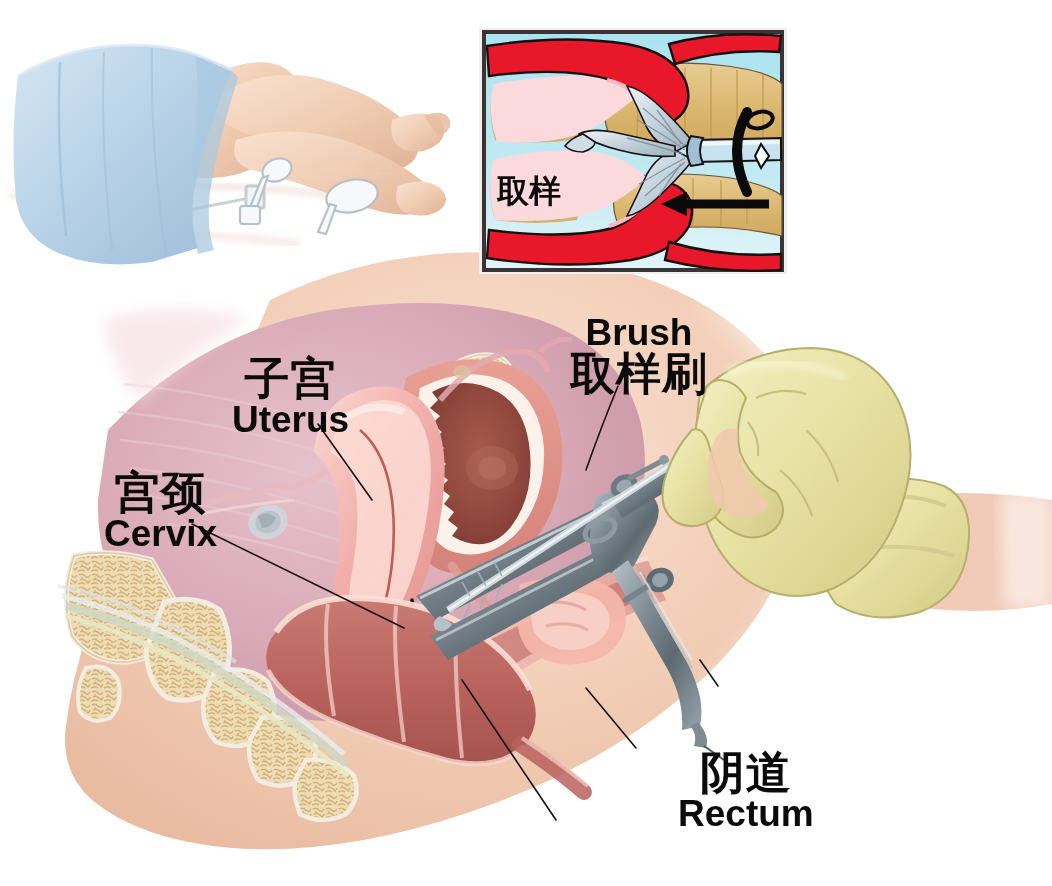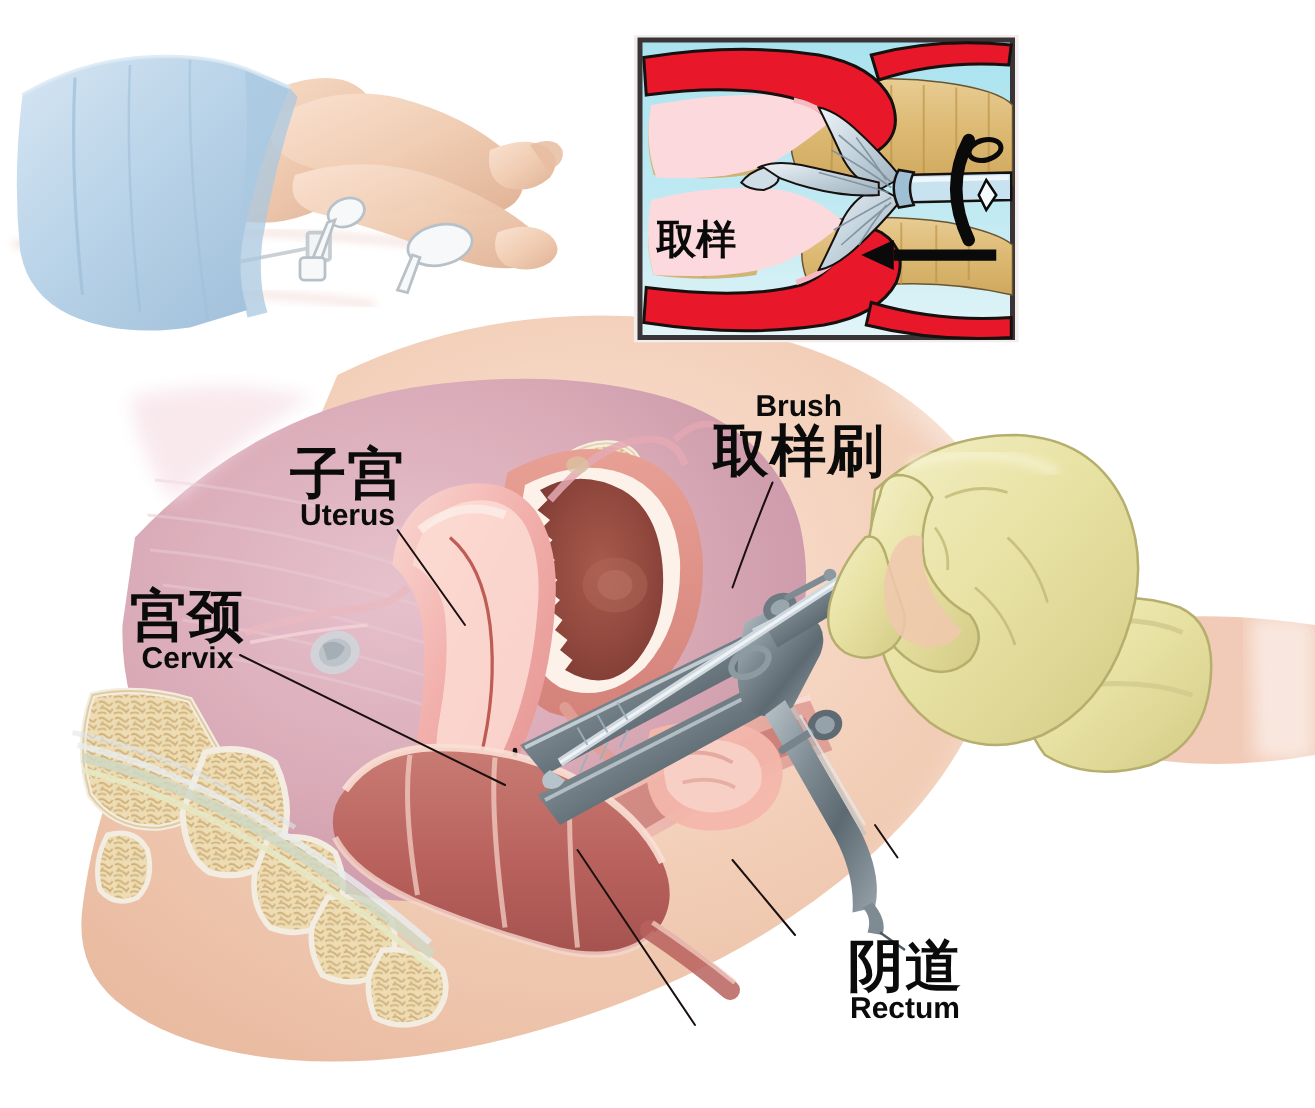--- a/index.html
+++ b/index.html
@@ -3,21 +3,21 @@
 <meta charset="utf-8">
 <style>
   html,body{margin:0;padding:0;background:#ffffff;}
   body{width:1052px;height:886px;overflow:hidden;
        font-family:"Liberation Sans","DejaVu Sans",sans-serif;}
   #stage{position:relative;width:1052px;height:886px;background:#fff;}
   svg.layer{position:absolute;left:0;top:0;width:1052px;height:886px;}
   .lbl{position:absolute;color:#0b0b0b;font-weight:700;line-height:1.0;
        white-space:nowrap;text-align:center;}
   .lbl .cn{display:block;font-size:45px;letter-spacing:1px;}
-  .lbl .en{display:block;font-size:24px;letter-spacing:0px;text-align:center;}
+  .lbl .en{display:block;font-size:37px;letter-spacing:0px;text-align:center;}
   .inset-cap{position:absolute;font-weight:700;font-size:32px;color:#0a0a0a;}
 </style>
 </head>
 <body>
 
 <div id="stage">
 
   <svg class="layer" viewBox="0 0 1052 886">
     <defs>
       <radialGradient id="gSkinBody" cx="55%" cy="35%" r="75%">
@@ -390,21 +390,21 @@
     <g stroke="#1a1010" stroke-width="1.6" fill="none" stroke-linecap="round">
       <path d="M318 424 L372 500"></path>
       <path d="M192 524 L404 628"></path>
       <path d="M618 386 Q600 430 586 470"></path>
       <path d="M718 686 L700 660"></path>
       <path d="M636 748 L586 688"></path>
       <path d="M556 820 L462 680"></path>
     </g>
   </svg>
 
-  <div style="position:absolute;left:479px;top:28px;width:308px;height:198px;margin-left:28px;">
+  <div style="position:absolute;left:479px;top:28px;width:308px;height:198px;">
     <svg viewBox="0 0 308 246" style="width:308px;height:246px;display:block;">
       <defs>
         <linearGradient id="gInsetBg" x1="0" y1="0" x2="0" y2="1">
           <stop offset="0%" stop-color="#a9e3ef"></stop>
           <stop offset="60%" stop-color="#c2eaf2"></stop>
           <stop offset="100%" stop-color="#e2f5f8"></stop>
         </linearGradient>
         <linearGradient id="gInsetTissue" x1="0" y1="0" x2="0" y2="1">
           <stop offset="0%" stop-color="#e8cc93"></stop>
           <stop offset="50%" stop-color="#dcb972"></stop>

